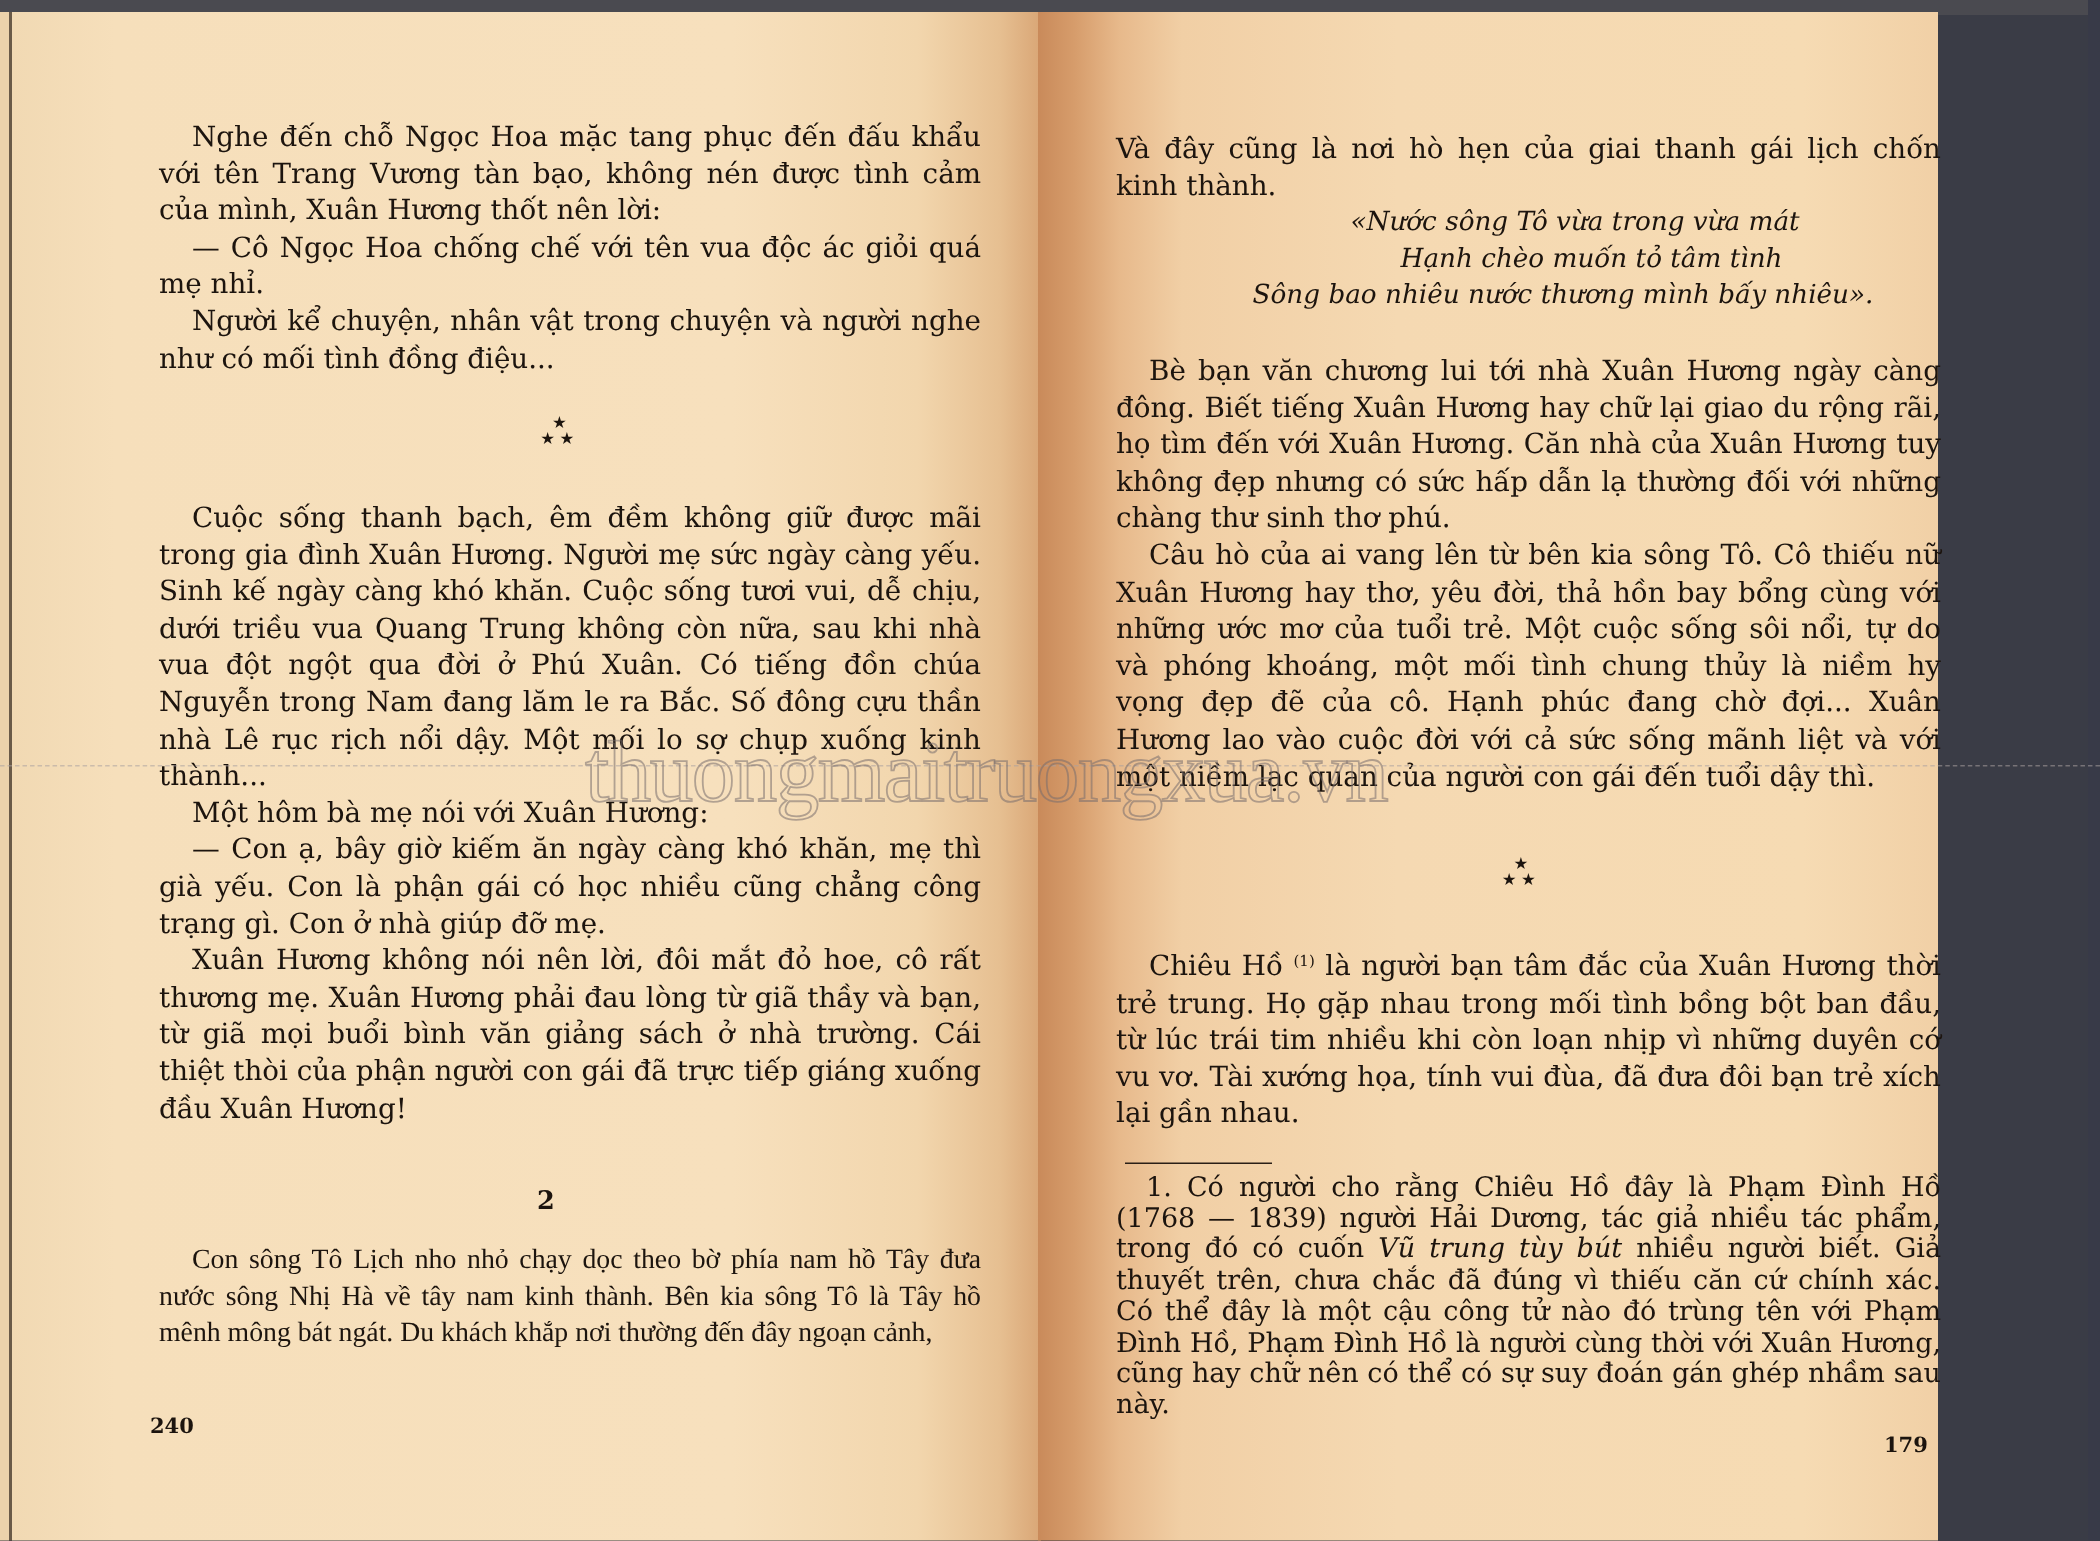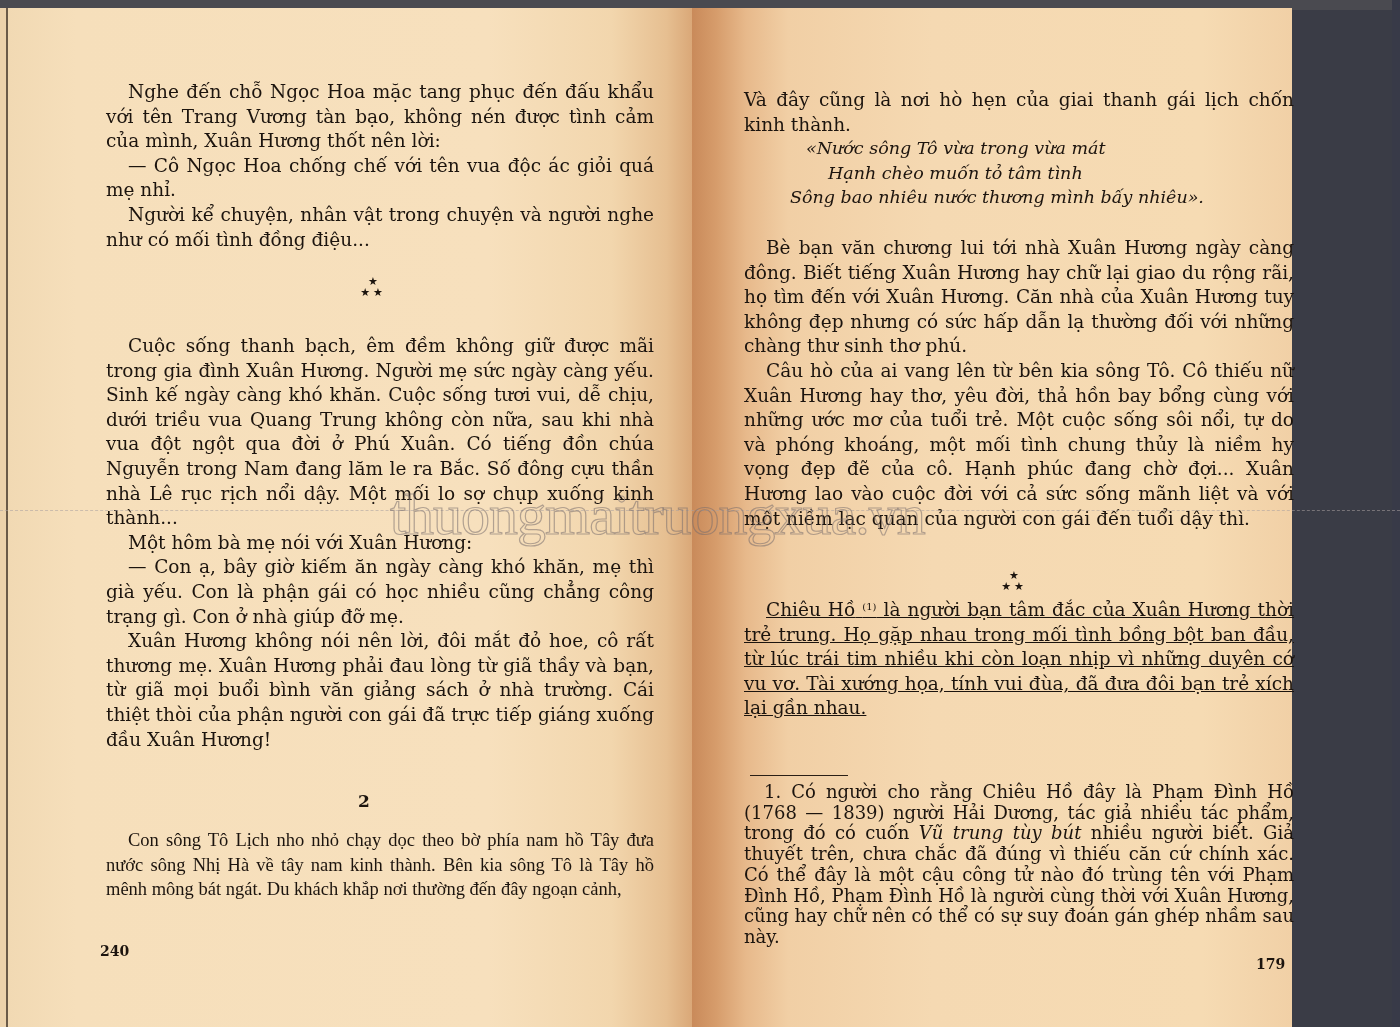--- a/index.html
+++ b/index.html
@@ -90,37 +90,37 @@
   </div>
 
   <div class="page-num" style="left:92px; top:935px;">240</div>
 </div>
 
 <div class="page page-right">
   <div class="text-block right-text" style="top:80px;">
     <p class="noindent">Và đây cũng là nơi hò hẹn của giai thanh gái lịch chốn kinh thành.</p>
   </div>
 
-  <div class="poem" style="top:128px;">
+  <div class="poem" style="top:128px;text-align:center;">
     <div style="padding-left:62px;">«Nước sông Tô vừa trong vừa mát</div>
     <div style="padding-left:84px;">Hạnh chèo muốn tỏ tâm tình</div>
     <div style="padding-left:46px;">Sông bao nhiêu nước thương mình bấy nhiêu».</div>
   </div>
 
   <div class="text-block right-text" style="top:228px;">
     <p>Bè bạn văn chương lui tới nhà Xuân Hương ngày càng đông. Biết tiếng Xuân Hương hay chữ lại giao du rộng rãi, họ tìm đến với Xuân Hương. Căn nhà của Xuân Hương tuy không đẹp nhưng có sức hấp dẫn lạ thường đối với những chàng thư sinh thơ phú.</p>
     <p>Câu hò của ai vang lên từ bên kia sông Tô. Cô thiếu nữ Xuân Hương hay thơ, yêu đời, thả hồn bay bổng cùng với những ước mơ của tuổi trẻ. Một cuộc sống sôi nổi, tự do và phóng khoáng, một mối tình chung thủy là niềm hy vọng đẹp đẽ của cô. Hạnh phúc đang chờ đợi... Xuân Hương lao vào cuộc đời với cả sức sống mãnh liệt và với một niềm lạc quan của người con gái đến tuổi dậy thì.</p>
   </div>
 
   <div class="stars" style="left:302px; top:562px;">
     <span class="row1">★</span>
     <span class="row2">★★</span>
   </div>
 
-  <div class="text-block right-text" style="top:587px;text-decoration:underline;">
+  <div class="text-block right-text" style="top:622px;">
     <p><span>Chiêu Hồ</span> <sup class="fn">(1)</sup><span> là người bạn tâm đắc của Xuân Hương thời trẻ trung. Họ gặp nhau trong mối tình bồng bột ban đầu, từ lúc trái tim nhiều khi còn loạn nhịp vì những duyên cớ vu vơ. Tài xướng họa, tính vui đùa, đã đưa đôi bạn trẻ xích lại gần nhau.</span></p>
   </div>
 
   <div class="footnote-rule" style="top:767px;"></div>
 
   <div class="footnote" style="top:774px;">
     <p><span>1. Có người cho rằng Chiêu Hồ đây là Phạm Đình Hồ (1768 — 1839) người Hải Dương, tác giả nhiều tác phẩm, trong đó có cuốn </span><i>Vũ trung tùy bút</i><span> nhiều người biết. Giả thuyết trên, chưa chắc đã đúng vì thiếu căn cứ chính xác. Có thể đây là một cậu công tử nào đó trùng tên với Phạm Đình Hồ, Phạm Đình Hồ là người cùng thời với Xuân Hương, cũng hay chữ nên có thể có sự suy đoán gán ghép nhầm sau này.</span></p>
   </div>
 
   <div class="page-num" style="left:564px; top:948px;">179</div>

